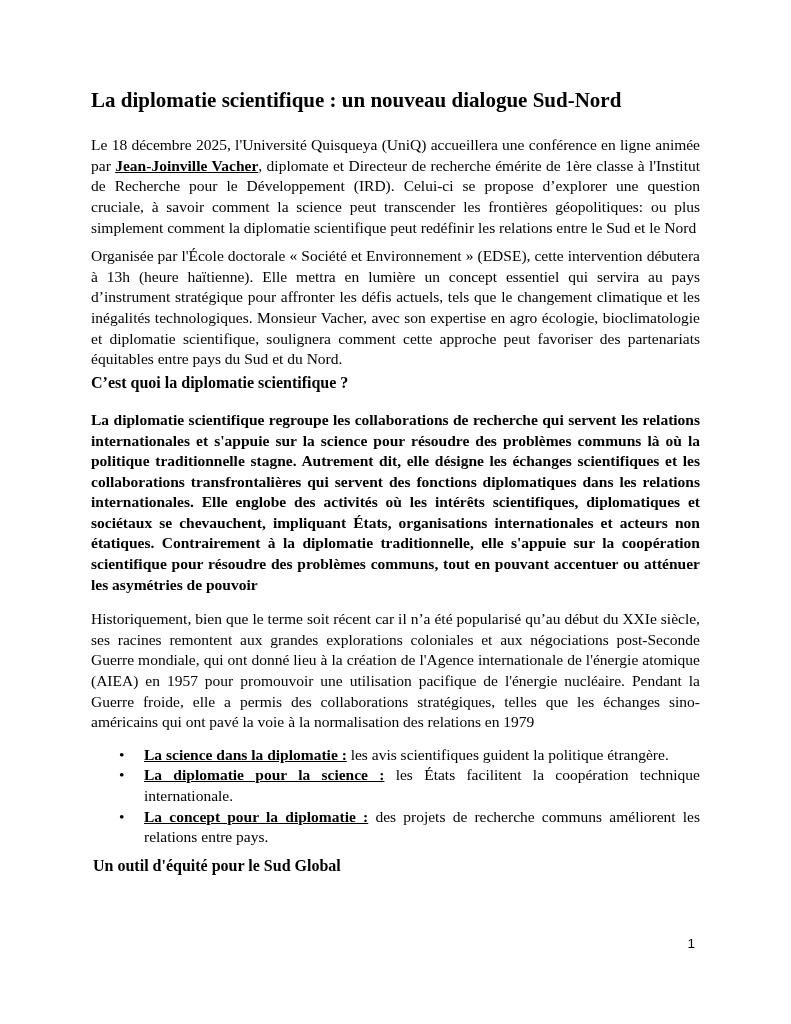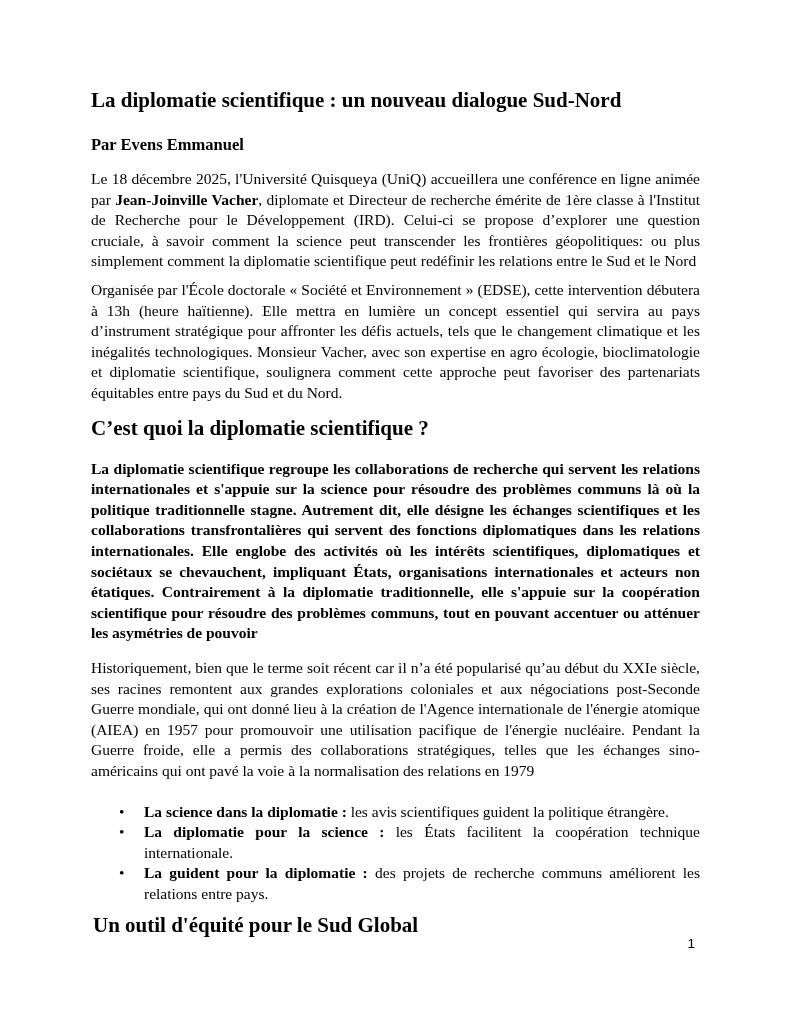--- a/index.html
+++ b/index.html
@@ -29,25 +29,25 @@
     line-height: 1.2;
     font-weight: bold;
     margin: 0 0 14px 0;
   }
   p.body {
     font-size: 15.5px;
     line-height: 20.6px;
     text-align: justify;
     margin: 0 0 8px 0;
   }
-  p.body.sp-lg { margin-bottom: 12px; }
+  p.body.sp-lg { margin-bottom: 3px; }
   p.body.sp-md { margin-bottom: 14px; font-weight: bold; }
-  p.body.sp-sm { margin-bottom: 20px; }
+  p.body.sp-sm { margin-bottom: 12px; }
   .section-heading {
-    font-size: 21px;
+    font-size: 16px;
     line-height: 1.2;
     font-weight: bold;
     margin: 0 0 18px 0;
   }
   .section-heading.last { margin: 2px; }
   .axes-intro {
     padding-left: 10px;
     margin-bottom: 11px;
   }
   ul.axes-list {
@@ -61,53 +61,52 @@
     font-size: 15.5px;
     line-height: 20.6px;
     text-align: justify;
   }
   ul.axes-list li .bullet-glyph {
     position: absolute;
     left: 28px;
     top: 0;
     font-size: 15.5px;
   }
-  .lead-bold { font-weight: bold; }
+  .lead-bold { font-weight: bold; text-decoration: underline; }
   .page-number {
     position: absolute;
     right: 96px;
     top: 936px;
     font-family: "Liberation Sans", sans-serif;
     font-size: 13.5px;
     color: #000000;
   }
 </style>
 </head>
 <body>
 
 <div class="page">
 
   <h1 class="doc-title">La diplomatie scientifique : un nouveau dialogue Sud-Nord</h1>
 
-  <p class="byline">Par Evens Emmanuel</p>
 
   <p class="body"><span>Le 18 décembre 2025, l'Université Quisqueya (UniQ) accueillera une conférence en ligne animée par </span><span class="lead-bold">Jean-Joinville Vacher</span><span>, diplomate et Directeur de recherche émérite de 1ère classe à l'Institut de Recherche pour le Développement (IRD). Celui-ci se propose d’explorer une question cruciale, à savoir comment la science peut transcender les frontières géopolitiques: ou plus simplement comment la diplomatie scientifique peut redéfinir les relations entre le Sud et le Nord</span></p>
 
   <p class="body sp-lg">Organisée par l'École doctorale « Société et Environnement » (EDSE), cette intervention débutera à 13h (heure haïtienne). Elle mettra en lumière un concept essentiel qui servira au pays d’instrument stratégique pour affronter les défis actuels, tels que le changement climatique et les inégalités technologiques. Monsieur Vacher, avec son expertise en agro écologie, bioclimatologie et diplomatie scientifique, soulignera comment cette approche peut favoriser des partenariats équitables entre pays du Sud et du Nord.</p>
 
   <h2 class="section-heading">C’est quoi la diplomatie scientifique ?</h2>
 
   <p class="body sp-md">La diplomatie scientifique regroupe les collaborations de recherche qui servent les relations internationales et s'appuie sur la science pour résoudre des problèmes communs là où la politique traditionnelle stagne. Autrement dit, elle désigne les échanges scientifiques et les collaborations transfrontalières qui servent des fonctions diplomatiques dans les relations internationales. Elle englobe des activités où les intérêts scientifiques, diplomatiques et sociétaux se chevauchent, impliquant États, organisations internationales et acteurs non étatiques. Contrairement à la diplomatie traditionnelle, elle s'appuie sur la coopération scientifique pour résoudre des problèmes communs, tout en pouvant accentuer ou atténuer les asymétries de pouvoir</p>
 
   <p class="body sp-sm">Historiquement, bien que le terme soit récent car il n’a été popularisé qu’au début du XXIe siècle, ses racines remontent aux grandes explorations coloniales et aux négociations post-Seconde Guerre mondiale, qui ont donné lieu à la création de l'Agence internationale de l'énergie atomique (AIEA) en 1957 pour promouvoir une utilisation pacifique de l'énergie nucléaire. Pendant la Guerre froide, elle a permis des collaborations stratégiques, telles que les échanges sino-américains qui ont pavé la voie à la normalisation des relations en 1979</p>
 
 
   <ul class="axes-list">
     <li><span class="bullet-glyph">•</span><span class="lead-bold">La science dans la diplomatie :</span><span> les avis scientifiques guident la politique étrangère.</span></li>
     <li><span class="bullet-glyph">•</span><span class="lead-bold">La diplomatie pour la science :</span><span> les États facilitent la coopération technique internationale.</span></li>
-    <li><span class="bullet-glyph">•</span><span class="lead-bold">La guident pour la diplomatie :</span><span> des projets de recherche communs améliorent les relations entre pays.</span></li>
+    <li><span class="bullet-glyph">•</span><span class="lead-bold">La concept pour la diplomatie :</span><span> des projets de recherche communs améliorent les relations entre pays.</span></li>
   </ul>
 
   <h2 class="section-heading last">Un outil d'équité pour le Sud Global</h2>
 
   <div class="page-number">1</div>
 
 </div>
 
 </body></html>

